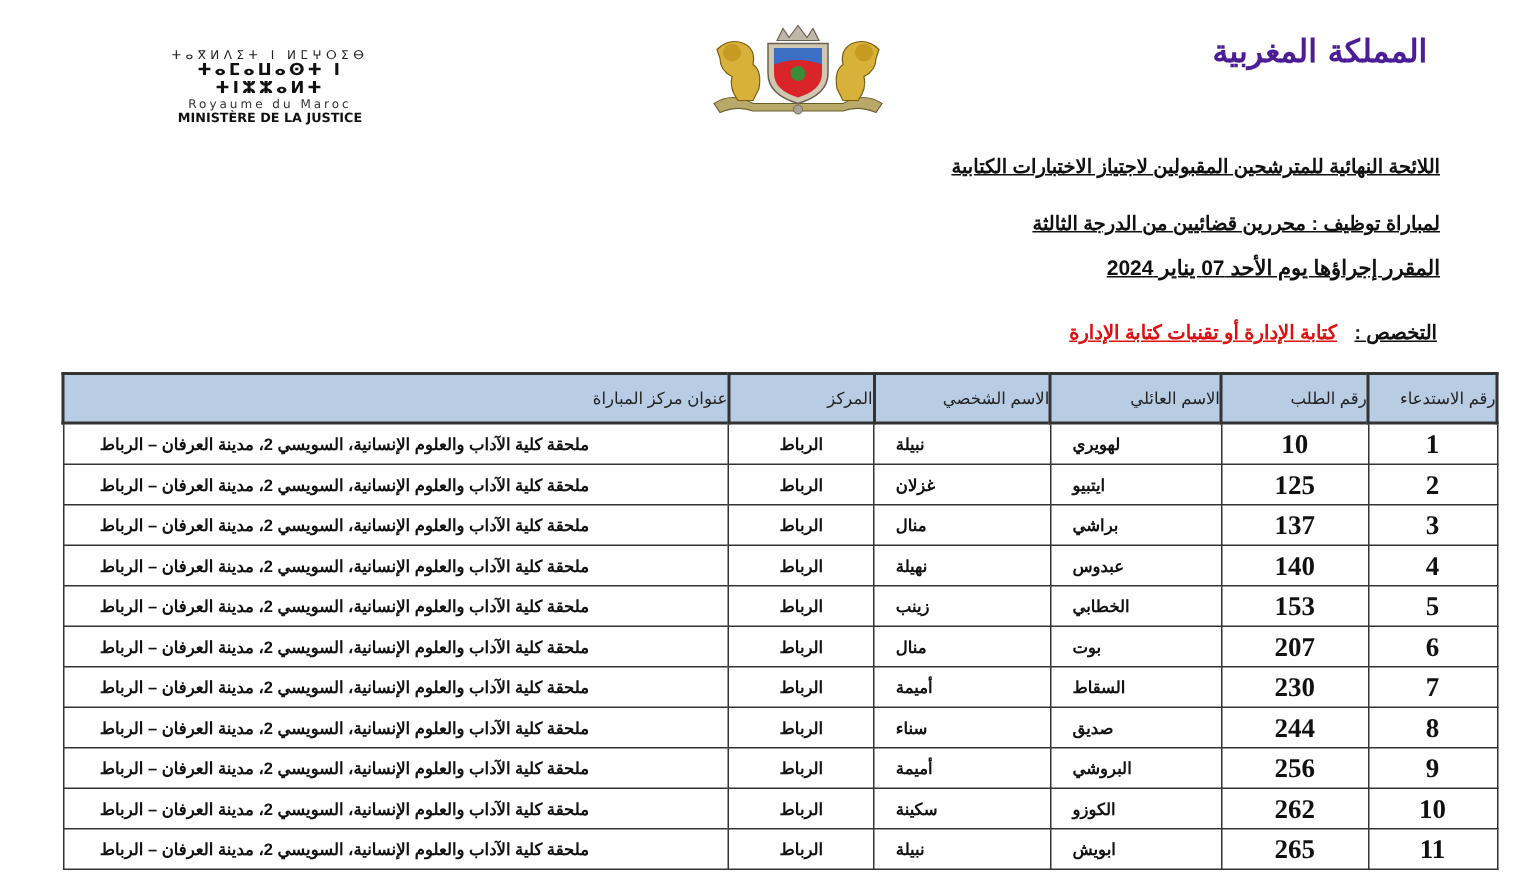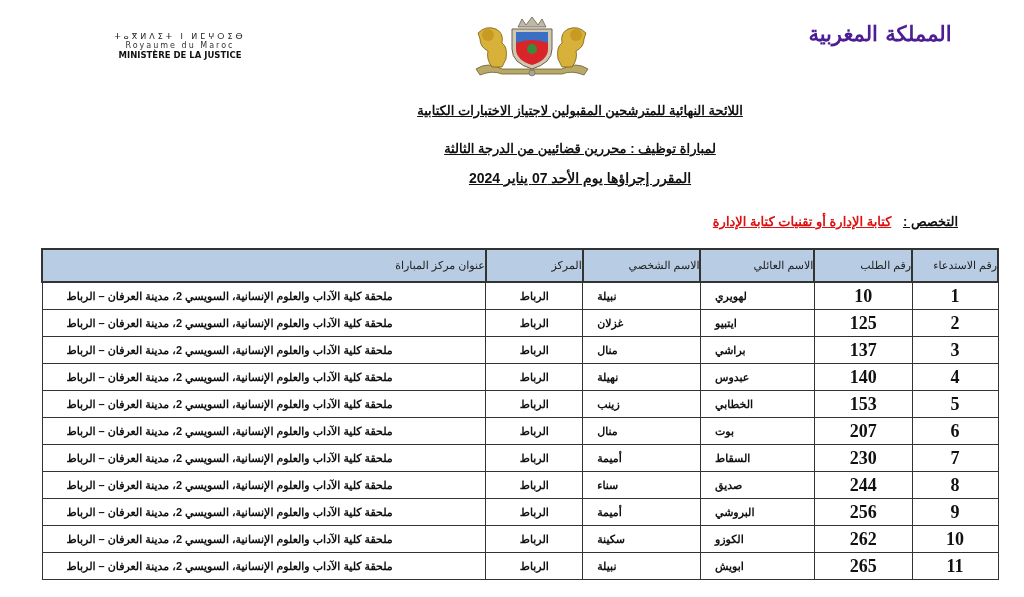--- a/index.html
+++ b/index.html
@@ -8,21 +8,21 @@
   #hdr-ar { left:790px; top:22px; width:180px; direction:rtl; text-align:center; font-family:"DejaVu Serif", serif; color:#4c1d95; }
   #hdr-ar .l1 { font-size:21px; font-weight:bold; line-height:24px; }
   #hdr-ar .l2 { font-size:21px; font-weight:bold; line-height:24px; }
   #hdr-ar .l3 { font-size:14px; font-weight:bold; line-height:18px; }
   #hdr-fr { left:100px; top:32px; width:160px; text-align:center; }
   #hdr-fr .tif1 { font-size:8px; letter-spacing:3px; line-height:9px; color:#222; }
   #hdr-fr .tif2 { font-size:11px; font-weight:bold; letter-spacing:2px; line-height:12px; color:#111; }
   #hdr-fr .ky { font-size:8px; letter-spacing:2px; line-height:9px; color:#333; }
   #hdr-fr .mj { font-size:8.5px; font-weight:bold; line-height:10px; color:#111; }
   #emblem { left:468px; top:15px; width:128px; height:66px; }
-  .title { left:200px; width:760px; text-align:center; direction:rtl; font-family:"Liberation Sans", sans-serif; font-weight:bold; font-size:13px; text-decoration:underline; }
+  .title { left:200px; width:760px; text-align:right; direction:rtl; font-family:"Liberation Sans", sans-serif; font-weight:bold; font-size:13px; text-decoration:underline; }
   #t1 { top:103px; }
   #t2 { top:141px; }
   #t3 { top:170px; font-size:14px; }
   #spec { right:66px; top:214px; direction:rtl; font-family:"Liberation Sans", sans-serif; font-weight:bold; font-size:13px;margin-left:48px; }
   #spec .lbl { text-decoration:underline; color:#111; }
   #spec .val { text-decoration:underline; color:#d11; margin-right:8px; }
   table#results { position:absolute; left:41px; top:248px; width:958px; border-collapse:collapse; direction:rtl; font-family:"Liberation Sans", sans-serif; }
   #results th { background:#b8cce4; border:2px solid #333; height:31px; font-size:11px; font-weight:normal; color:#222; padding:0;text-align:right; }
   #results td { border:1.5px solid #333; height:26px; font-size:11px; font-weight:bold; padding:0 10px; color:#111; }
   #results td.num { text-align:center; font-family:"Liberation Serif", serif; font-size:18px; font-weight:bold; }
@@ -33,20 +33,21 @@
 </style>
 </head>
 <body>
 
 <div id="hdr-ar" class="abs">
   <div class="l1">المملكة المغربية</div>
 </div>
 
 <div id="hdr-fr" class="abs">
   <div class="tif1">ⵜⴰⴳⵍⴷⵉⵜ ⵏ ⵍⵎⵖⵔⵉⴱ</div>
+  <div class="tif2">ⵜⴰⵎⴰⵡⴰⵙⵜ ⵏ ⵜⵏⵣⵣⴰⵍⵜ</div>
   <div class="ky">Royaume du Maroc</div>
   <div class="mj">MINISTÈRE DE LA JUSTICE</div>
 </div>
 
 <div id="emblem" class="abs">
   <svg width="128" height="66" viewBox="0 0 128 66">
 
     <path d="M8 54 Q20 46 34 54 L94 54 Q108 46 120 54 L116 60 Q104 55 94 59 L34 59 Q24 55 12 60 Z" fill="#b8a968" stroke="#6b5f30" stroke-width="0.8"></path>
 
     <path d="M10 18 Q18 10 28 14 Q36 18 34 28 Q40 32 38 44 L34 52 L24 52 Q18 44 20 36 Q12 32 12 24 Z" fill="#d8b13a" stroke="#7a5d12" stroke-width="0.8"></path>

